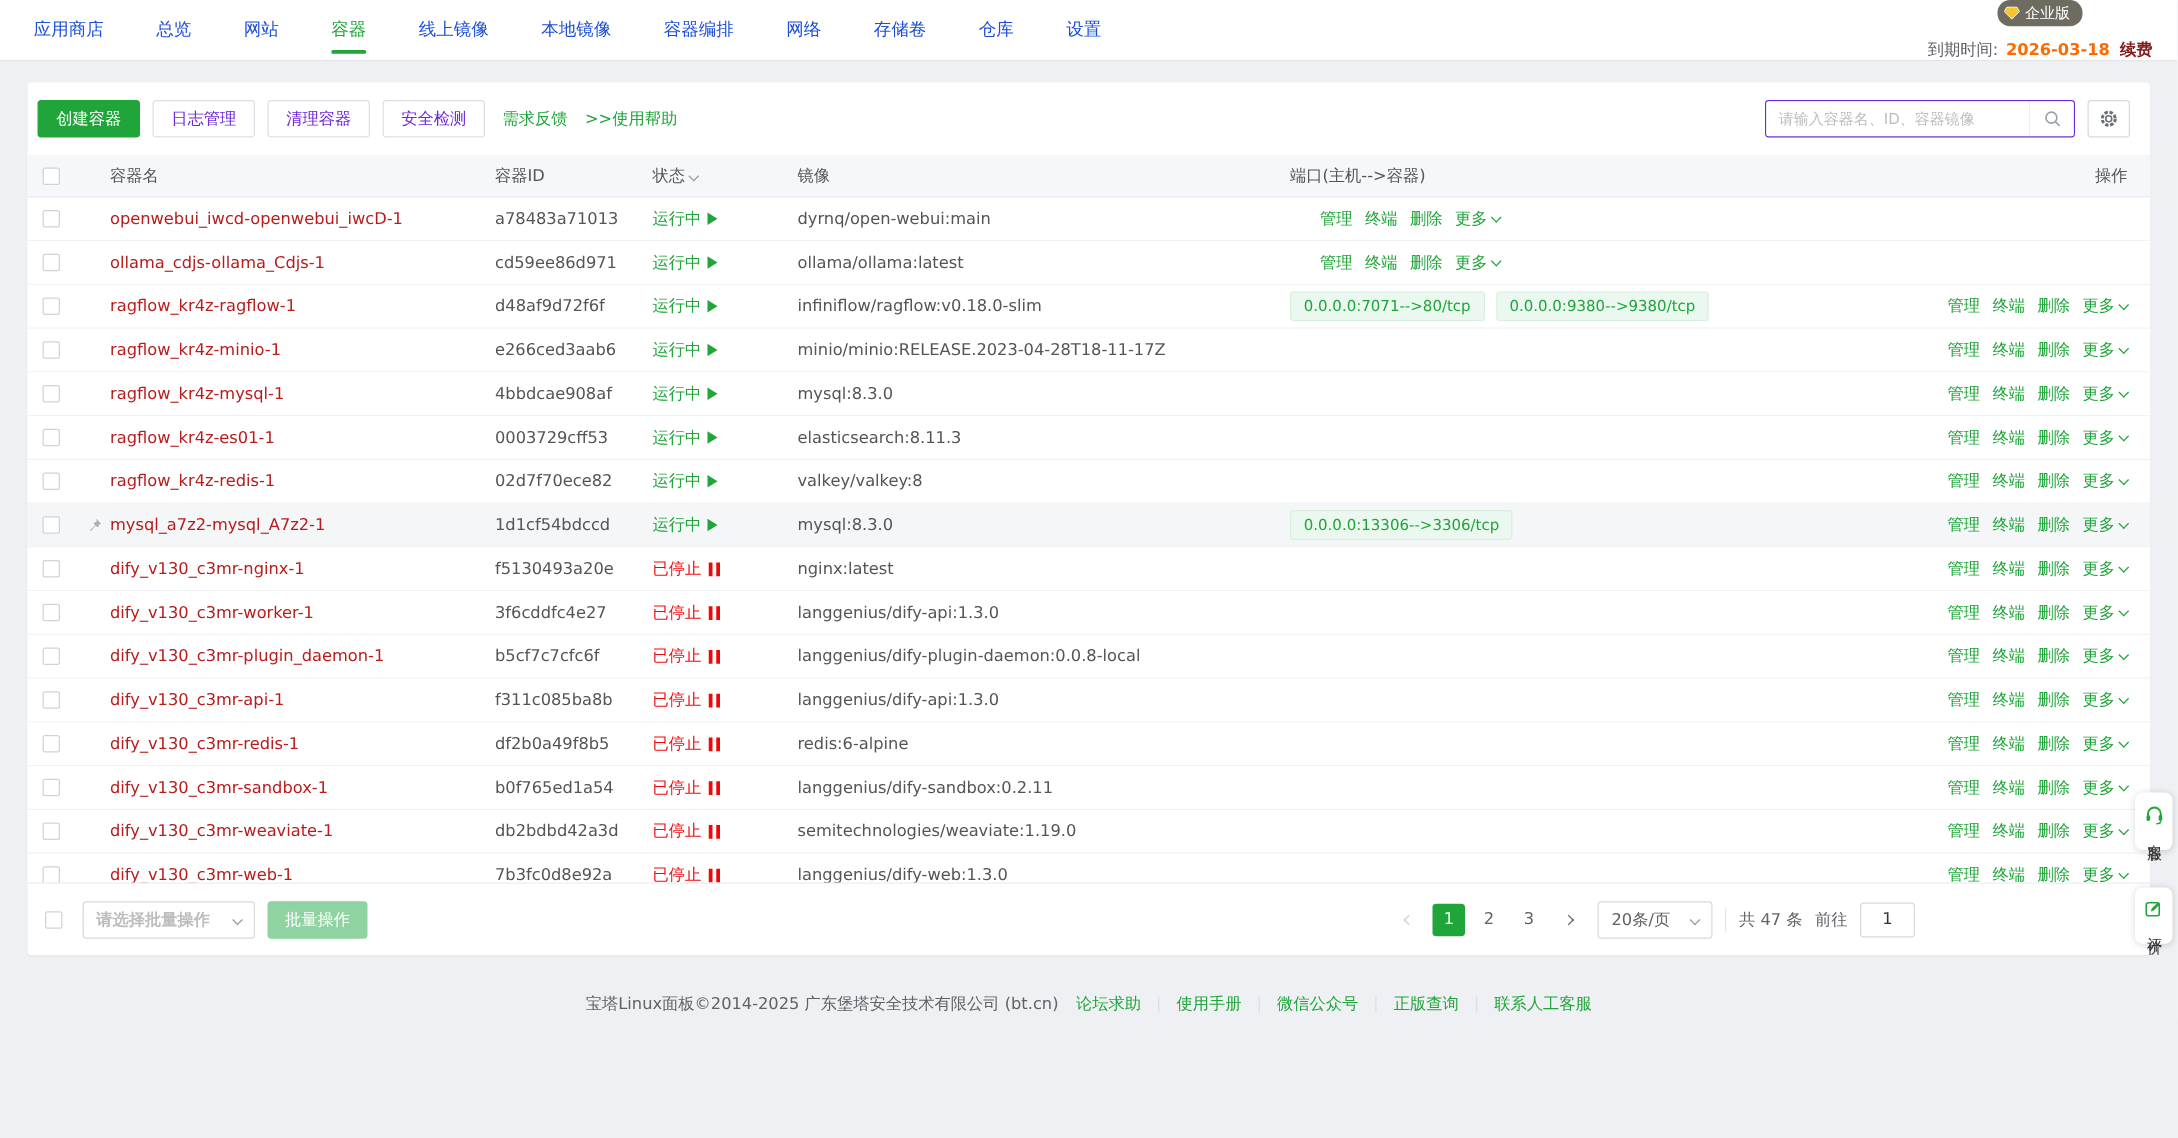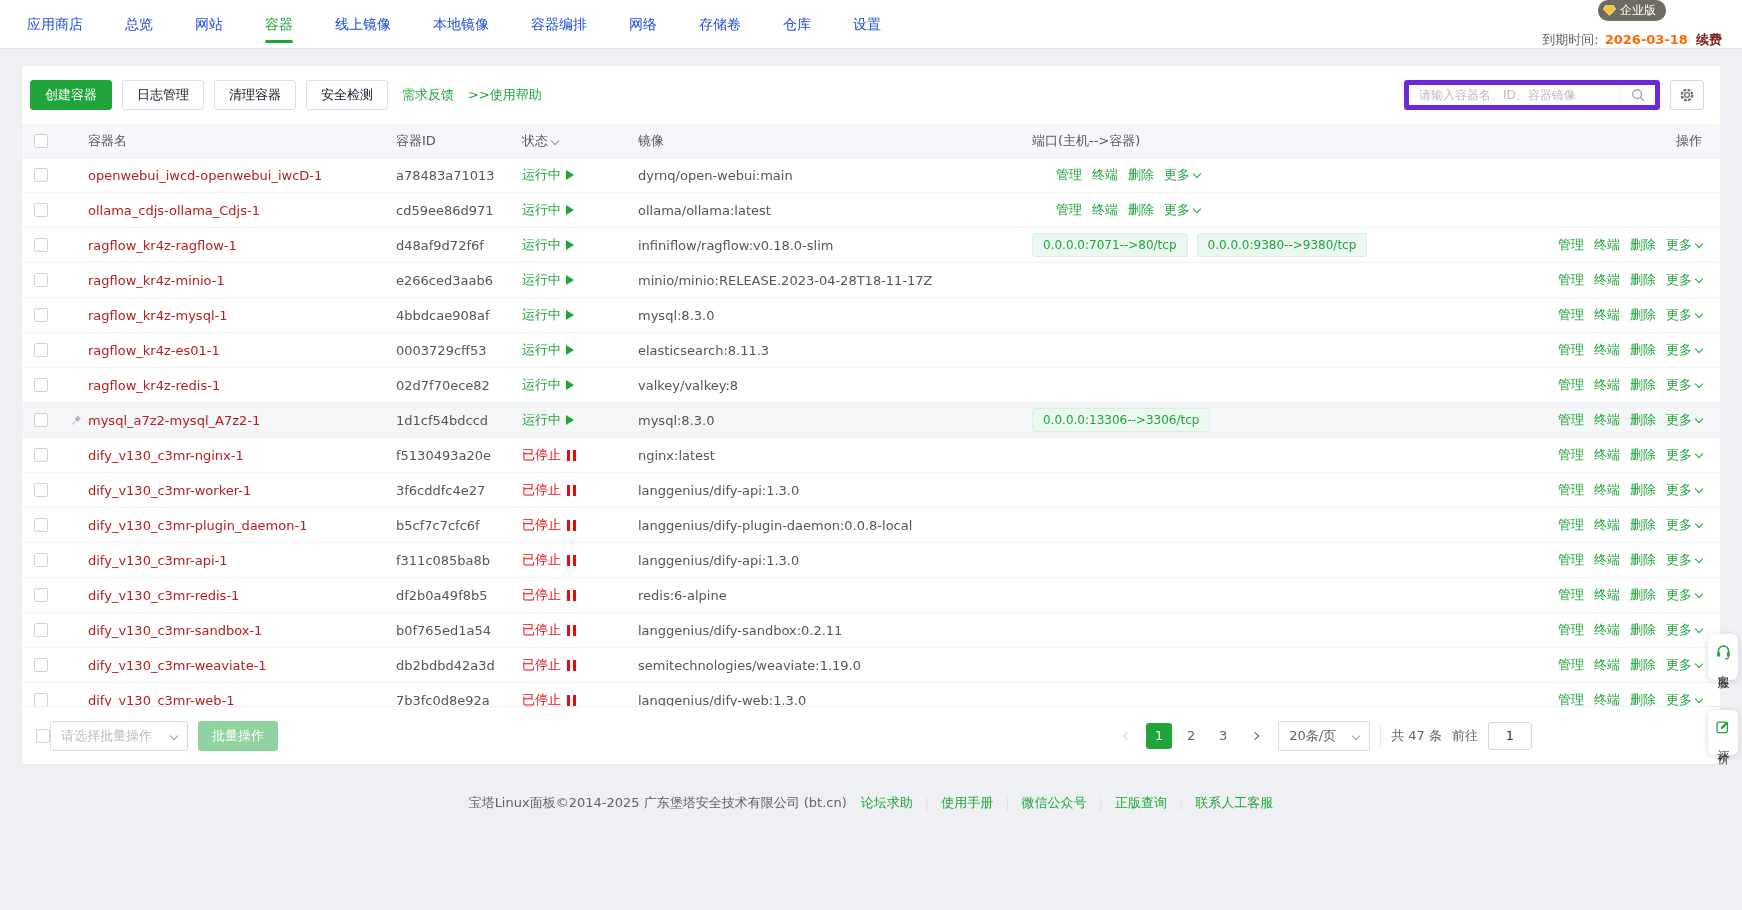--- a/index.html
+++ b/index.html
@@ -20,25 +20,25 @@
   .nav-item.active::after{content:"";position:absolute;left:21px;right:21px;bottom:5px;height:3px;background:#20a53a;border-radius:2px;}
   .nav-right{margin-left:auto;display:flex;align-items:center;gap:10px;flex-direction:column;}
   .license-badge{display:flex;align-items:center;gap:4px;background:#6e6c60;color:#fff;font-size:12px;border-radius:10px;padding:2px 10px 2px 5px;}
   .expiry{color:#606266;font-size:13px;}
   .expiry-date{color:#ff6a00;font-weight:bold;margin:0 4px 0 2px;}
   .renew{color:#7f1d1d;font-weight:bold;}
 
   
   .card{margin:18px 22px 0;background:#fff;border-radius:3px;padding-top:14px;box-shadow:0 1px 2px rgba(0,0,0,.03);}
   .toolbar{display:flex;align-items:center;gap:10px;padding:0 16px 14px 8px;}
-  .btn{height:30px;padding:0 14px;border-radius:3px;border:1px solid #dcdfe6;background:#fff;font-size:13px;color:#0f172a;display:inline-flex;align-items:center;font-family:inherit;}
+  .btn{height:30px;padding:0 14px;border-radius:3px;border:1px solid #dcdfe6;background:#fff;font-size:13px;color:#6d28d9;display:inline-flex;align-items:center;font-family:inherit;}
   .btn.primary{background:#20a53a;border-color:#20a53a;color:#fff;}
   .tool-link{color:#20a53a;font-size:13px;margin-left:4px;}
   .toolbar-right{margin-left:auto;display:flex;align-items:center;gap:10px;}
-  .search-box{display:flex;align-items:center;height:30px;border:5px solid #6d28d9;border-radius:3px;background:#fff;overflow:hidden;}
+  .search-box{display:flex;align-items:center;height:30px;border:1px solid #6d28d9;border-radius:3px;background:#fff;overflow:hidden;}
   .search-box input{border:none;outline:none;height:28px;width:210px;padding:0 10px;font-size:12px;font-family:inherit;color:#333;}
   .search-box input::placeholder{color:#bdbdbd;}
   .search-btn{width:36px;height:28px;display:flex;align-items:center;justify-content:center;border-left:1px solid #eee;background:#fff;}
   .gear-btn{width:34px;height:30px;border:1px solid #d9d9d9;border-radius:3px;background:#fff;display:flex;align-items:center;justify-content:center;}
 
   
   .thead,.trow{display:flex;align-items:center;}
   .thead{height:34px;background:#f5f7fa;color:#555;border-bottom:1px solid #e9ecf0;}
   .trow{height:35px;border-bottom:1px solid #f0f2f5;background:#fff;}
   .trow.pinned{background:#f5f6f8;}
@@ -67,21 +67,21 @@
   .chev.down{transform:rotate(-45deg);margin-left:4px;vertical-align:2px;}
   .chev.left{transform:rotate(45deg);}
   .chev.right{transform:rotate(-135deg);}
   .hdr-chev{color:#999;margin-left:3px;}
 
   
   .batchbar{height:58px;display:flex;align-items:center;padding:0 16px 0 12px;border-top:1px solid #ebeef5;}
   .select{height:30px;border:1px solid #d9d9d9;border-radius:3px;background:#fff;display:flex;align-items:center;justify-content:space-between;padding:0 10px;color:#606266;font-size:13px;gap:8px;}
   .select .ph{color:#bdbdbd;}
   .select .chev{color:#999;}
-  .batch-select{width:138px;}
+  .batch-select{width:138px;margin-left:16px;font-weight:bold;}
   .batch-btn{height:30px;margin-left:10px;padding:0 14px;border:none;border-radius:3px;background:#8fd3a0;color:#fff;font-size:13px;font-family:inherit;}
   .pager-zone{margin-left:auto;display:flex;align-items:center;gap:10px;margin-right:172px;color:#606266;}
   .pager{display:flex;align-items:center;gap:6px;}
   .page-arrow{width:26px;height:26px;display:flex;align-items:center;justify-content:center;color:#606266;}
   .page-arrow.disabled{color:#c8cdd4;}
   .page-num{min-width:26px;height:26px;display:flex;align-items:center;justify-content:center;color:#606266;border-radius:3px;font-size:13px;}
   .page-num.active{background:#20a53a;color:#fff;}
   .size-select{width:92px;}
   .vdiv{width:1px;height:20px;background:#e4e7ec;}
   .goto-input{width:44px;height:28px;border:1px solid #d9d9d9;border-radius:3px;text-align:center;font-size:13px;font-family:inherit;color:#333;outline:none;}

